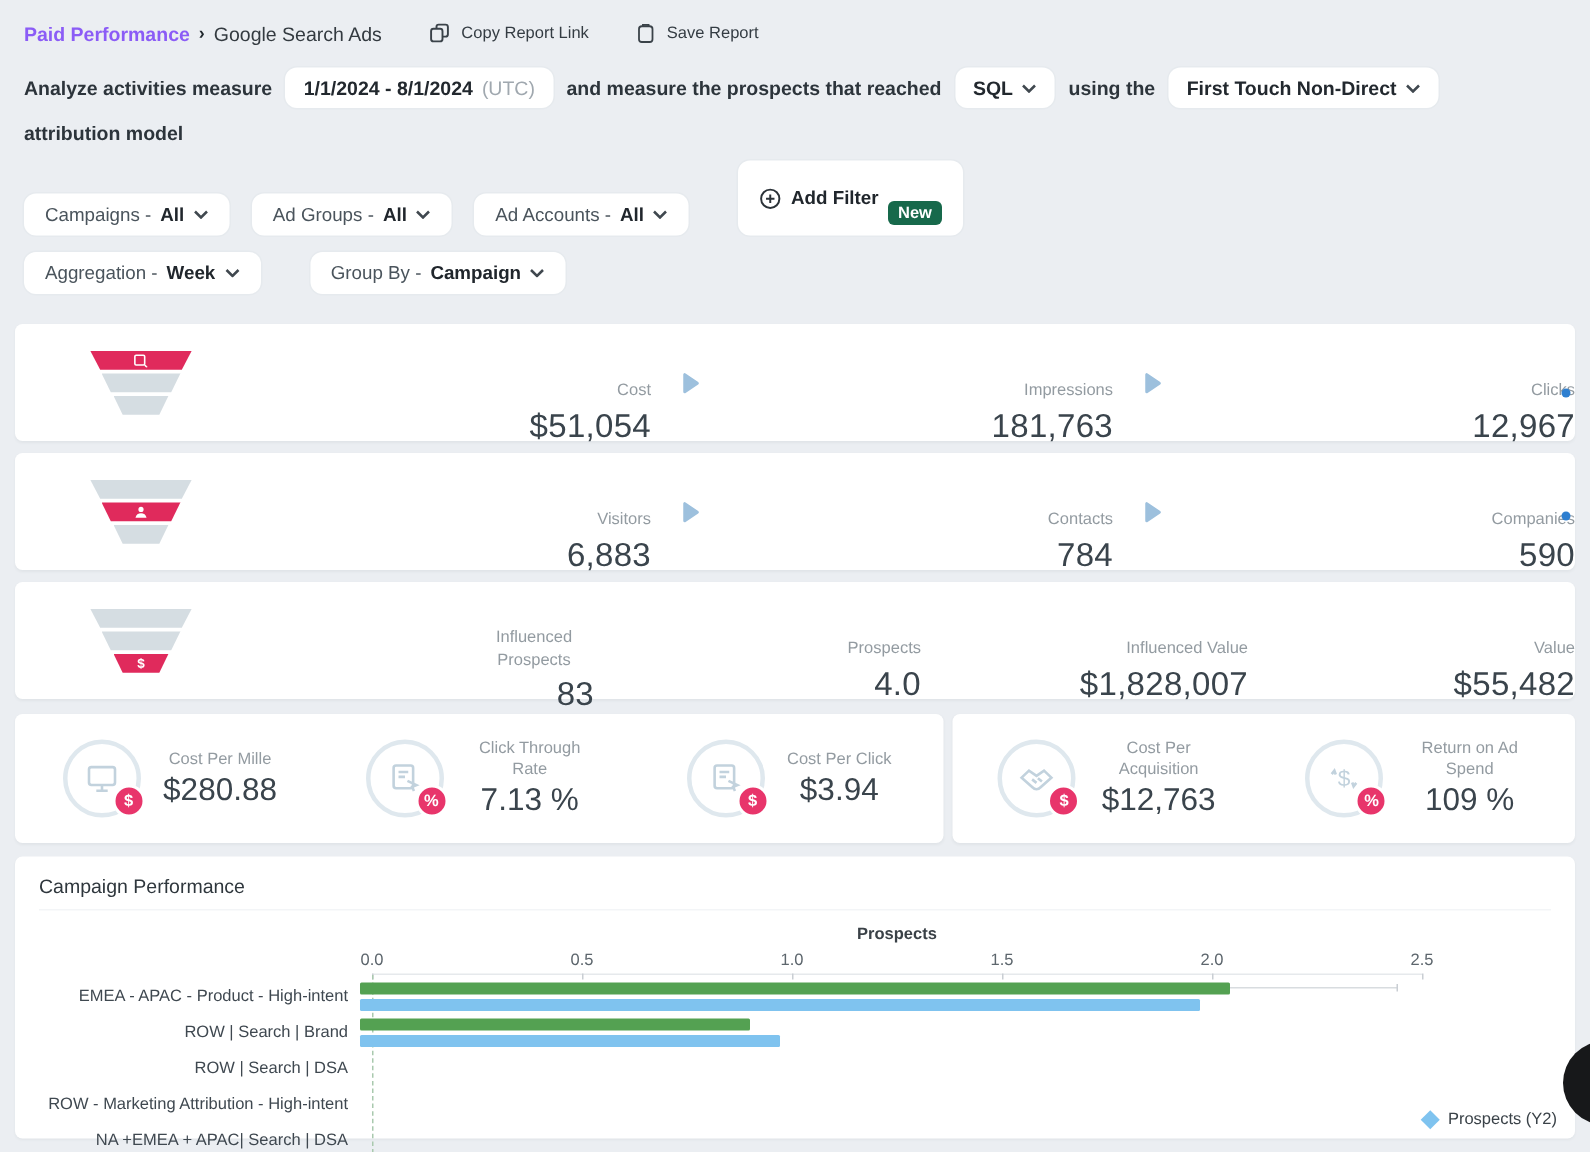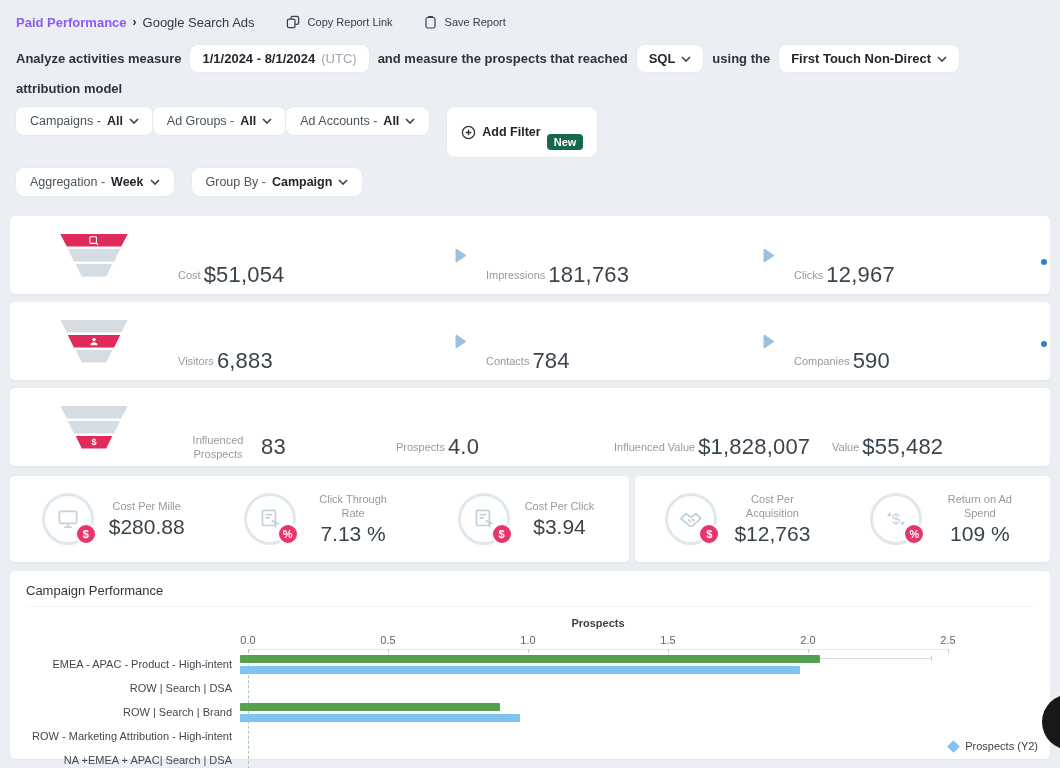--- a/index.html
+++ b/index.html
@@ -13,36 +13,36 @@
   .bc-sep { font-weight:700; color:#1e252b; font-size:12px; }
   .top-action { display:flex; align-items:center; gap:7px; font-size:11px; color:#343c43; cursor:pointer; }
   .top-action svg { display:block; }
 
   
   .querybar { margin:15px 16px 0; font-size:13px; font-weight:600; color:#2c343b; display:flex; align-items:center; flex-wrap:wrap; gap:9px; }
   .pill { background:#fff; border-radius:8px; padding:6px 12px; display:inline-flex; align-items:center; gap:6px; font-weight:700; color:#22282e; box-shadow:0 0 0 1px #e6eaee; }
   .pill .muted { color:#a0a8af; font-weight:400; }
 
   
-  .chips { margin:11px 16px 0; display:flex; align-items:flex-start; }
+  .chips { margin:11px 16px 0; display:flex; gap:15px; align-items:flex-end; }
   .chip { background:#fff; border-radius:8px; padding:7px 14px; font-size:12.5px; color:#4a545c; display:inline-flex; gap:6px; align-items:center; box-shadow:0 0 0 1px #e6eaee; cursor:pointer; }
   .chip b { color:#20262c; }
   .badge-new { background:#17694b; color:#fff; font-size:11px; padding:2px 7px; border-radius:4px; font-weight:600;margin-top:20px; }
 
   
   .funnel-section { margin:20px 10px 0; }
   .frow { background:#fff; border-radius:5px; height:78px; display:flex; align-items:center; margin-bottom:8px; box-shadow:0 1px 2px rgba(40,50,60,.05); }
   .ficon-zone { width:168px; display:flex; justify-content:center; }
   .funnel { display:flex; flex-direction:column; align-items:center; gap:2px; }
   .fseg { height:13px; background:#d5dde2; display:flex; align-items:center; justify-content:center; }
   .fseg.s1 { width:68px; clip-path:polygon(0 0,100% 0,90% 100%,10% 100%); }
   .fseg.s2 { width:53px; clip-path:polygon(0 0,100% 0,88% 100%,12% 100%); }
   .fseg.s3 { width:37px; clip-path:polygon(0 0,100% 0,83% 100%,17% 100%); }
   .fseg.hot { background:#e02a5c; color:#fff; font-size:9px; font-weight:700; }
-  .fmetric { flex:1; display:flex; flex-direction:row; align-items:center; gap:3px;margin-top:40px; }
+  .fmetric { flex:1; display:flex; flex-direction:column; align-items:flex-end; gap:3px;margin-top:40px; }
   .flabel { font-size:11px; color:#939ba1; text-align:center; max-width:110px; line-height:1.3; }
   .fvalue { font-size:22px; color:#3a444c; font-weight:500; letter-spacing:.2px; }
   .farrow { width:52px; display:flex; justify-content:center; }
 
   
   .kpi-row { margin:10px 10px 0; display:flex; gap:6px; }
   .kpi-card { background:#fff; border-radius:5px; height:86px; display:flex; align-items:center; box-shadow:0 1px 2px rgba(40,50,60,.05); }
   .kpi-card.left { flex:309; }
   .kpi-card.right { flex:207; }
   .kpi { flex:1; display:flex; align-items:center; justify-content:center; gap:15px; }
@@ -393,34 +393,34 @@
         <div class="clabel">EMEA - APAC - Product - High-intent</div>
         <div class="cbars">
           <div class="bar" style="width: 82.8%; background: rgb(84, 161, 82);"></div>
           <div class="bar" style="width: 80%; background: rgb(127, 195, 239);"></div>
           <div class="whisker" style="left: 82.8%; width: 16%;">
               <i></i>
             </div>
         </div>
       </div>
       <div class="crow">
-        <div class="clabel">ROW | Search | DSA</div>
-        <div class="cbars">
-          <div class="bar" style="width: 0%; background: transparent;"></div>
-          <div class="bar" style="width: 0%; background: transparent;"></div>
-        </div>
-      </div>
-      <div class="crow">
         <div class="clabel">ROW | Search | Brand</div>
         <div class="cbars">
           <div class="bar" style="width: 37.2%; background: rgb(84, 161, 82);"></div>
           <div class="bar" style="width: 40%; background: rgb(127, 195, 239);"></div>
         </div>
       </div>
       <div class="crow">
+        <div class="clabel">ROW | Search | DSA</div>
+        <div class="cbars">
+          <div class="bar" style="width: 0%; background: transparent;"></div>
+          <div class="bar" style="width: 0%; background: transparent;"></div>
+        </div>
+      </div>
+      <div class="crow">
         <div class="clabel">ROW - Marketing Attribution - High-intent</div>
         <div class="cbars">
           <div class="bar" style="width: 0%; background: transparent;"></div>
           <div class="bar" style="width: 0%; background: transparent;"></div>
         </div>
       </div>
       <div class="crow">
         <div class="clabel">NA +EMEA + APAC| Search | DSA</div>
         <div class="cbars">
           <div class="bar" style="width: 0%; background: transparent;"></div>

